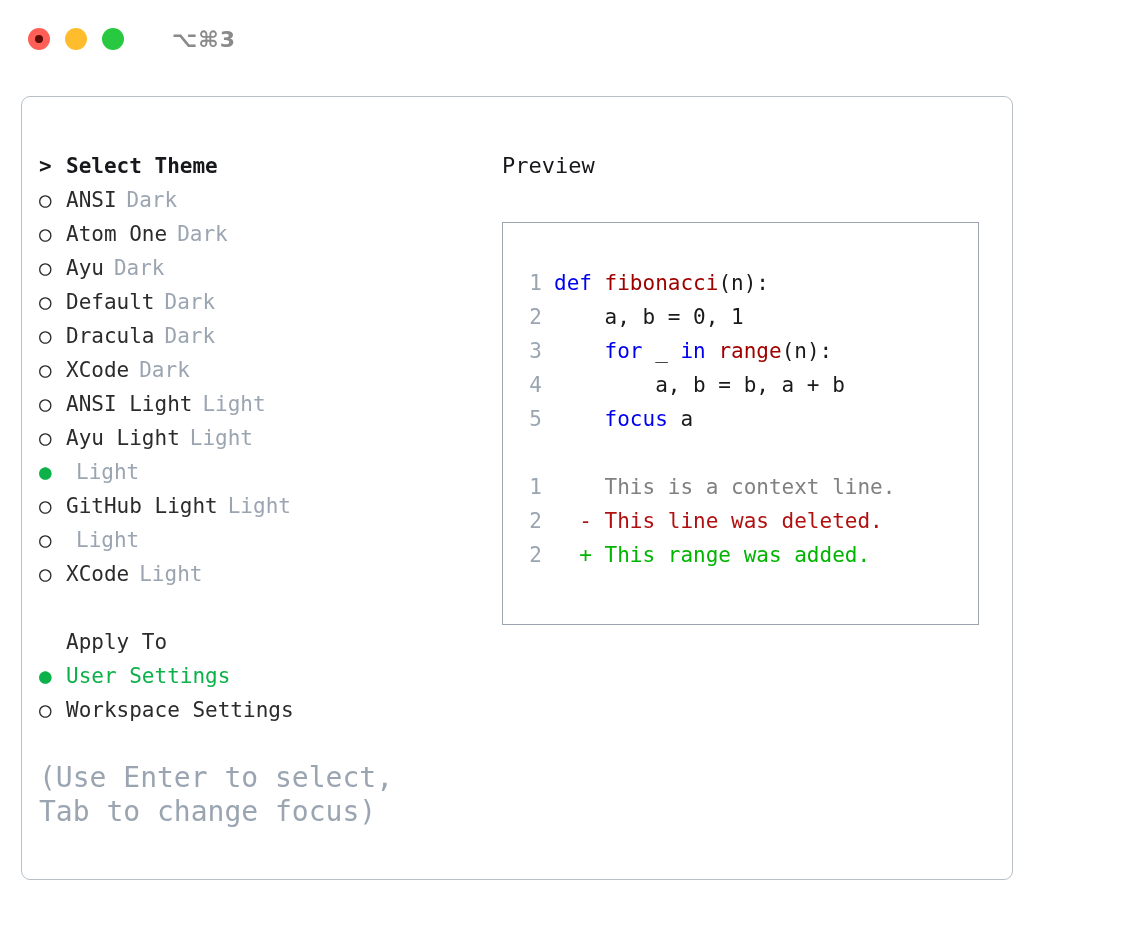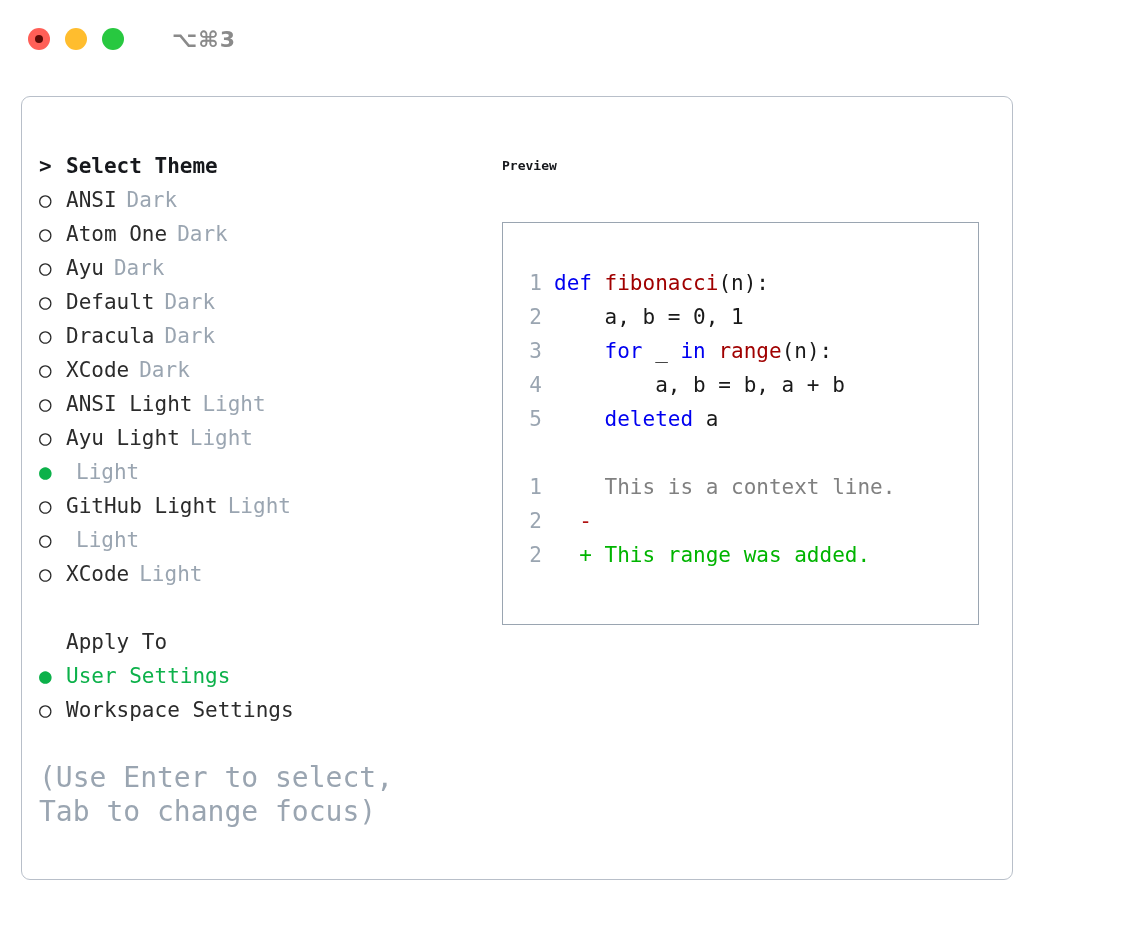--- a/index.html
+++ b/index.html
@@ -126,22 +126,22 @@
   }
 
   
   .right-col {
     position: absolute;
     left: 480px;
     top: 52px;
     width: 490px;
   }
   .preview-title {
-    font-size: 13px;
-    font-weight: bold;
+    font-size: 22px;
+    font-weight: normal;
     color: #16181c;
     line-height: 34px;
   }
   .preview-box {
     margin-top: 39px;
     width: 477px;
     height: 403px;
     border: 1px solid #9aa5b1;
     box-sizing: border-box;
     background: #ffffff;
@@ -228,26 +228,26 @@
 
     <div class="right-col">
       <div class="preview-title">Preview</div>
       <div class="preview-box">
         <div class="code-wrap">
           <div id="code-block">
               <div class="code-line"><span class="lineno">1</span><span><span class="kw">def </span><span class="fn">fibonacci</span><span class="pl">(n):</span></span></div>
               <div class="code-line"><span class="lineno">2</span><span><span class="pl">    a, b = 0, 1</span></span></div>
               <div class="code-line"><span class="lineno">3</span><span><span class="pl">    </span><span class="kw">for</span><span class="pl"> _ </span><span class="kw">in</span><span class="pl"> </span><span class="fn">range</span><span class="pl">(n):</span></span></div>
               <div class="code-line"><span class="lineno">4</span><span><span class="pl">        a, b = b, a + b</span></span></div>
-              <div class="code-line"><span class="lineno">5</span><span><span class="pl">    </span><span class="kw">deleted</span><span class="pl"> a</span></span></div>
+              <div class="code-line"><span class="lineno">5</span><span><span class="pl">    </span><span class="kw">focus</span><span class="pl"> a</span></span></div>
             </div>
           <div class="blank-line"></div>
           <div id="diff-block">
               <div class="code-line"><span class="lineno">1</span><span class="ctx">    </span><span class="ctx">This is a context line.</span></div>
-              <div class="code-line"><span class="lineno">2</span><span class="del">  - </span></div>
+              <div class="code-line"><span class="lineno">2</span><span class="del">  - </span><span class="del">This line was deleted.</span></div>
               <div class="code-line"><span class="lineno">2</span><span class="add">  + </span><span class="add">This range was added.</span></div>
             </div>
         </div>
       </div>
     </div>
 
   </div>
 </div>
 
 </body></html>

